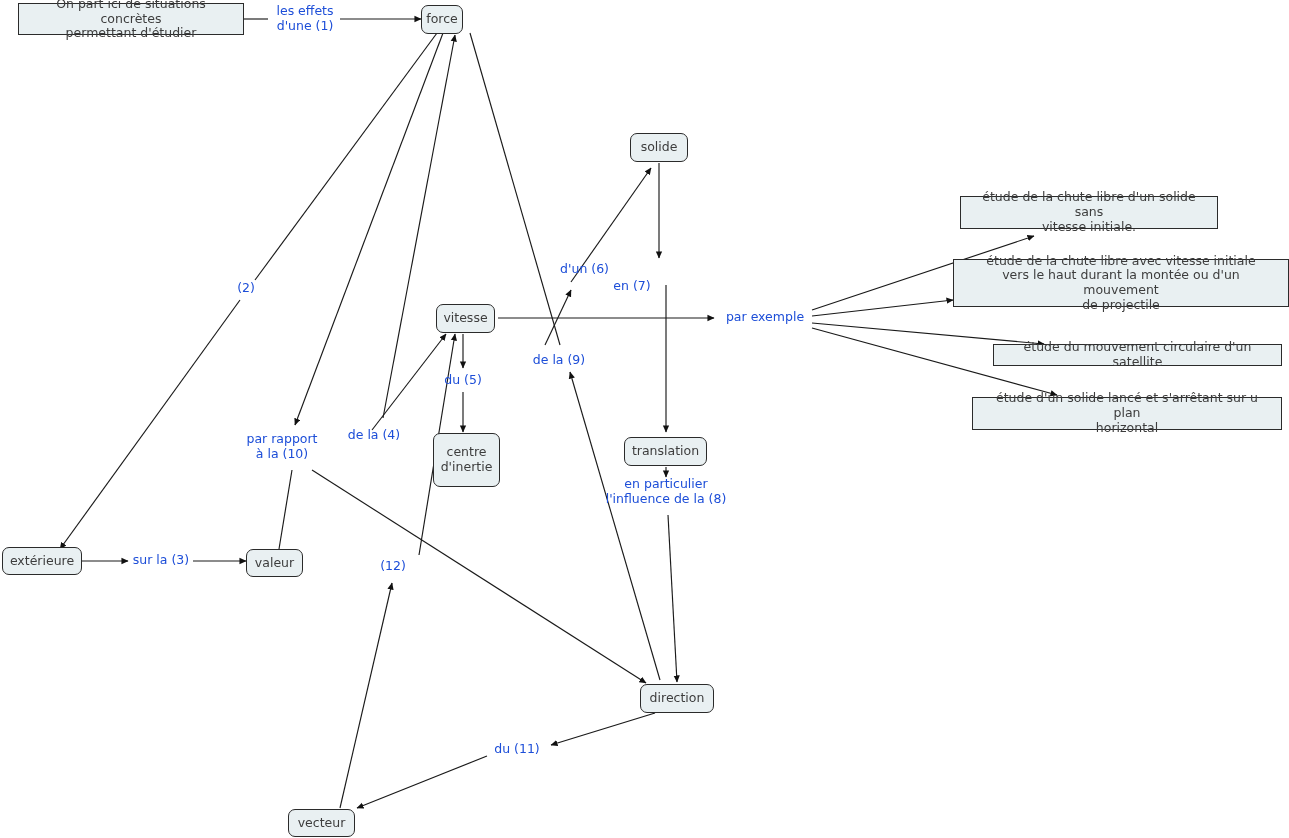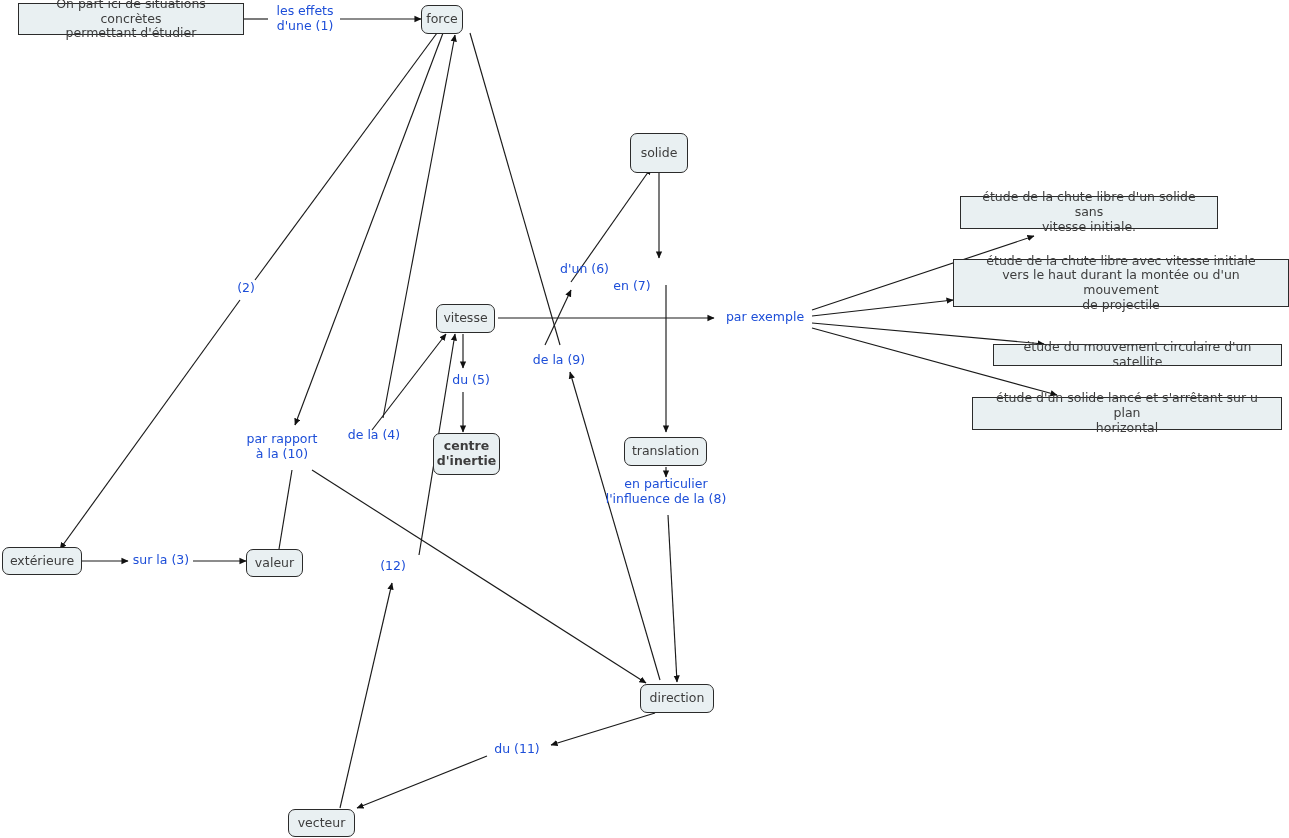--- a/index.html
+++ b/index.html
@@ -124,25 +124,25 @@
       <line x1="812" y1="323" x2="1044" y2="344" marker-end="url(#arrow)"></line>
       <line x1="812" y1="328" x2="1057" y2="395" marker-end="url(#arrow)"></line>
     </g>
   </svg>
 
   <div class="node rect" style="left:18px; top:3px; width:226px; height:32px;">On part ici de situations concrètes
 permettant d'étudier</div>
 
   <div class="node rounded" style="left:421px; top:5px; width:32px; height:29px;">force</div>
 
-  <div class="node rounded" style="left:630px; top:133px; width:58px; height:40px;">solide</div>
+  <div class="node rounded" style="left:630px; top:133px; width:58px; height:29px;">solide</div>
 
   <div class="node rounded" style="left:436px; top:304px; width:59px; height:29px;">vitesse</div>
 
-  <div class="node rounded" style="left:433px; top:433px; width:67px; height:42px;font-weight:bold;">centre
+  <div class="node rounded" style="left:433px; top:433px; width:67px; height:54px;">centre
 d'inertie</div>
 
   <div class="node rounded" style="left:624px; top:437px; width:83px; height:29px;">translation</div>
 
   <div class="node rounded" style="left:2px; top:547px; width:80px; height:28px;">extérieure</div>
 
   <div class="node rounded" style="left:246px; top:549px; width:57px; height:28px;">valeur</div>
 
   <div class="node rounded" style="left:640px; top:684px; width:74px; height:29px;">direction</div>
 
@@ -162,21 +162,21 @@
 
   <div class="linklabel" style="left:264px; top:4px; width:82px;">les effets
 d'une (1)</div>
 
   <div class="linklabel" style="left:229px; top:281px; width:34px;">(2)</div>
 
   <div class="linklabel" style="left:128px; top:553px; width:66px;">sur la (3)</div>
 
   <div class="linklabel" style="left:343px; top:428px; width:62px;">de la (4)</div>
 
-  <div class="linklabel" style="left:441px; top:373px; width:44px;margin-left:8px;">du (5)</div>
+  <div class="linklabel" style="left:441px; top:373px; width:44px;">du (5)</div>
 
   <div class="linklabel" style="left:547px; top:262px; width:62px;text-align:right;">d'un (6)</div>
 
   <div class="linklabel" style="left:609px; top:263px; width:46px;margin-top:16px;">en (7)</div>
 
   <div class="linklabel" style="left:600px; top:477px; width:132px;">en particulier
 l'influence de la (8)</div>
 
   <div class="linklabel" style="left:527px; top:353px; width:64px;">de la (9)</div>
 

